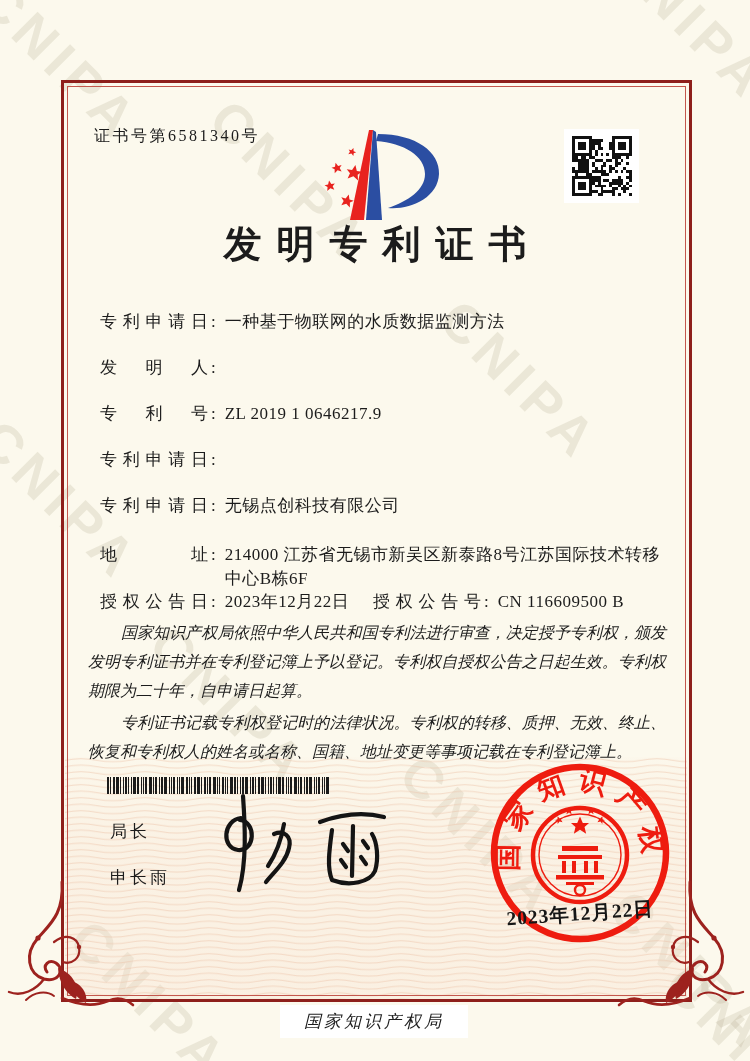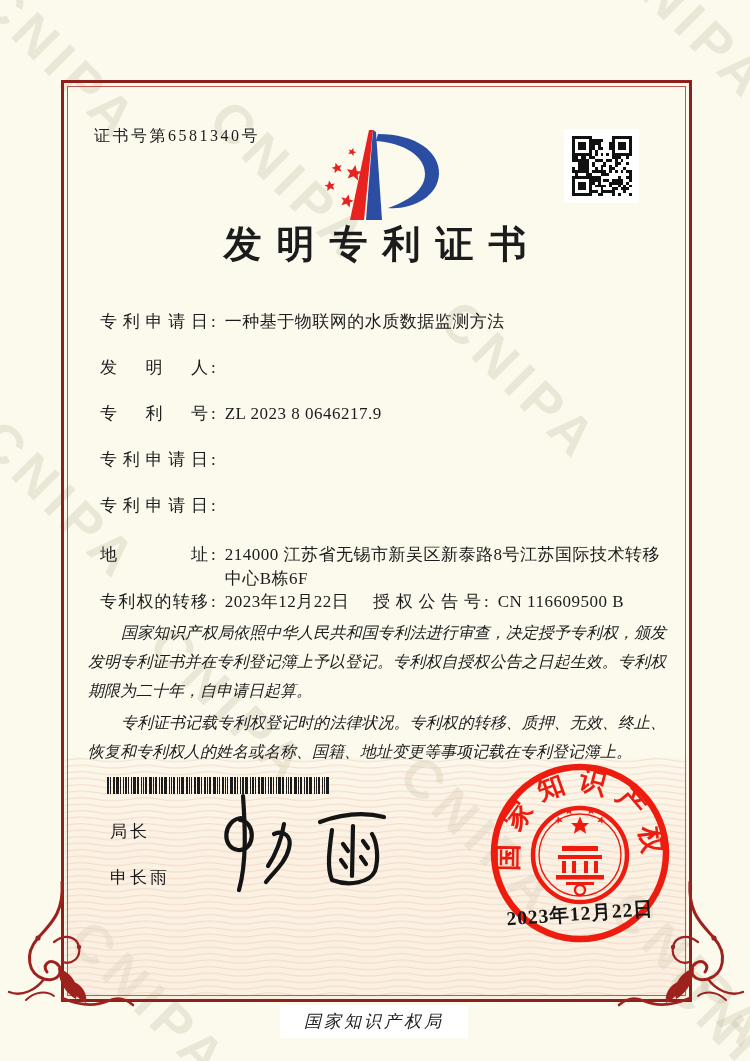--- a/index.html
+++ b/index.html
@@ -299,37 +299,38 @@
       <span class="fcolon">:</span>
       <span class="fvalue">一种基于物联网的水质数据监测方法</span>
   </div>
   <div class="frow r2">
     <span class="flabel">发明人</span>
       <span class="fcolon">:</span>
   </div>
   <div class="frow r3">
     <span class="flabel">专利号</span>
       <span class="fcolon">:</span>
-      <span class="fvalue">ZL 2023 8 0646217.9</span>
+      <span class="fvalue">ZL 2019 1 0646217.9</span>
   </div>
   <div class="frow r4">
     <span class="flabel">专利申请日</span>
       <span class="fcolon">:</span>
   </div>
   <div class="frow r5">
     <span class="flabel">专利申请日</span>
       <span class="fcolon">:</span>
+      <span class="fvalue">无锡点创科技有限公司</span>
   </div>
   <div class="frow r6">
     <span class="flabel">地址</span>
       <span class="fcolon">:</span>
       <span class="fvalue">214000 江苏省无锡市新吴区新泰路8号江苏国际技术转移中心B栋6F</span>
   </div>
   <div class="frow r7">
-    <span class="flabel">专利权的转移</span>
+    <span class="flabel">授权公告日</span>
       <span class="fcolon">:</span>
     <span class="fvalue">2023年12月22日</span>
     <span class="pair2">
       <span class="flabel">授权公告号</span>
         <span class="fcolon">:</span>
         <span class="fvalue">CN 116609500 B</span>
     </span>
   </div>
 
   <div class="legal">

